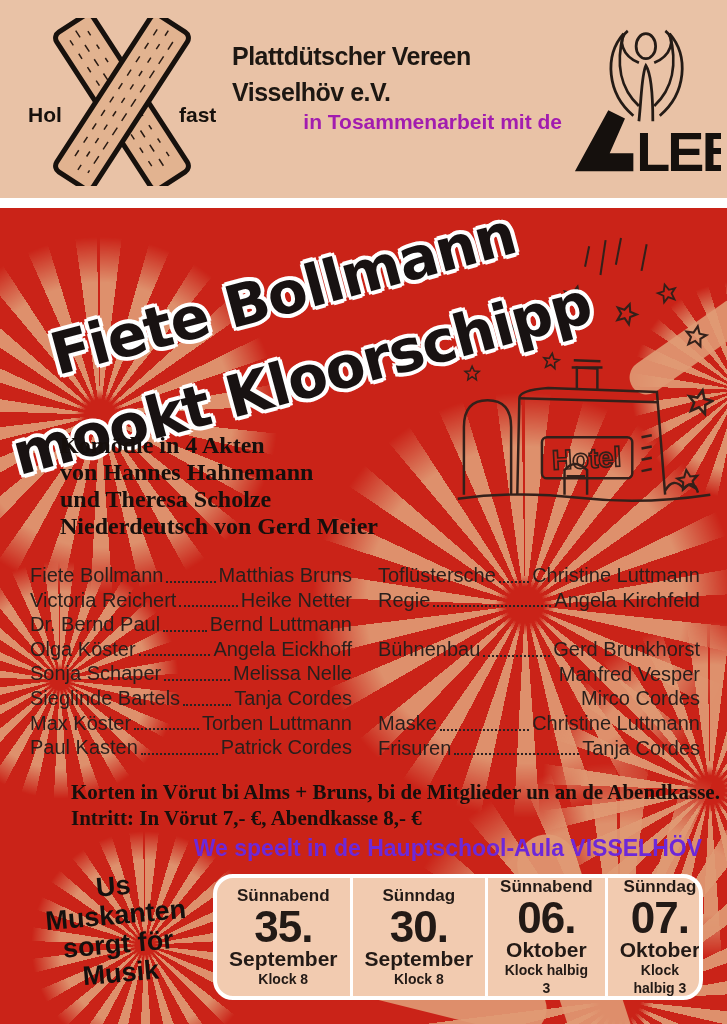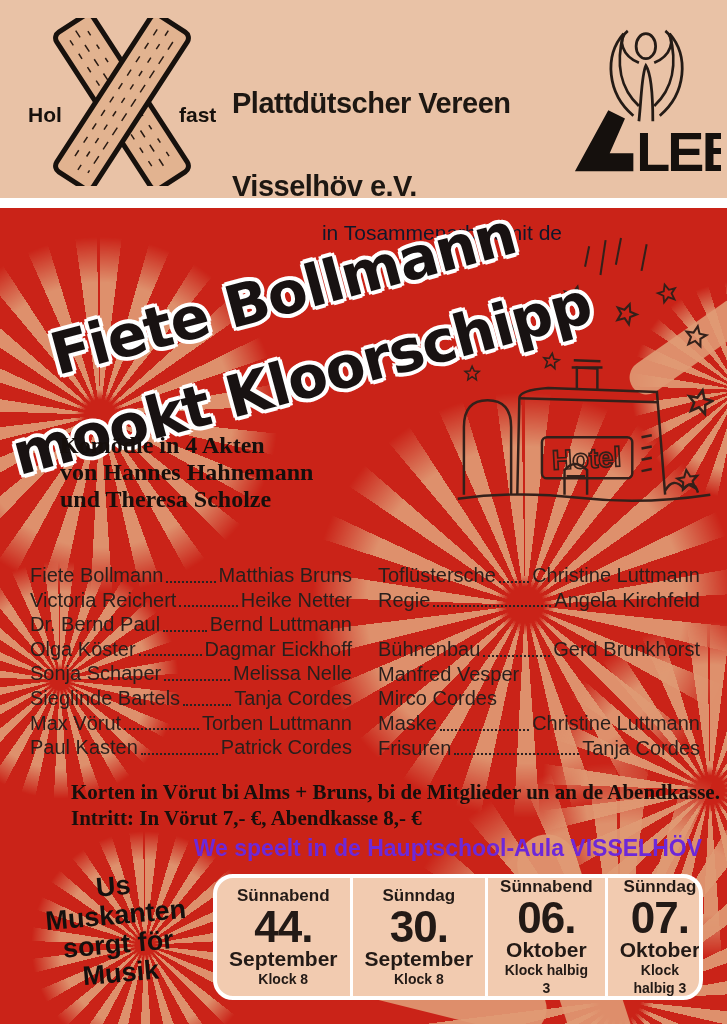--- a/index.html
+++ b/index.html
@@ -6,22 +6,22 @@
     --peach:#e9c2a6; --red:#ca2318; --splash:#e09a74; --panel:#f2cbb0; --ink:#1c1512;
   }
   html,body{margin:0;padding:0;background:#777;}
   #poster{position:relative;width:727px;height:1024px;margin:0 auto;overflow:hidden;
           background:var(--peach);font-family:"Liberation Sans",sans-serif;}
   
   #header{position:absolute;left:0;top:0;width:727px;height:198px;background:var(--peach);
           border-bottom:10px solid #fff;z-index:3;}
   #holfast{position:absolute;left:16px;top:18px;}
   #org{position:absolute;left:232px;top:38px;width:330px;color:#1d1712;}
-  .org-line{font-size:29px;font-weight:bold;line-height:36px;letter-spacing:-0.5px;margin-top:47px;}
-  #coop{margin-top:17px;font-size:21px;font-weight:400;text-align:right;color:#0f172a;}
+  .org-line{font-size:25px;font-weight:bold;line-height:36px;letter-spacing:-0.5px;}
+  #coop{font-size:21px;font-weight:700;text-align:right;color:#a21caf;}
   #leb{position:absolute;right:6px;top:18px;}
   
   #redbg{position:absolute;left:0;top:208px;right:0;bottom:0;background:var(--red);}
   .burst{position:absolute;border-radius:50%;z-index:1;opacity:.92;
          background:repeating-conic-gradient(var(--splash) 0 7deg, transparent 7deg 16deg);
          -webkit-mask:radial-gradient(circle, transparent 6%, #000 10% 52%, transparent 70%);
          mask:radial-gradient(circle, transparent 6%, #000 10% 52%, transparent 70%);}
   .streak{position:absolute;background:var(--splash);border-radius:40px;z-index:1;opacity:.9;}
   
   .title-line{position:absolute;z-index:4;font-family:"DejaVu Sans",sans-serif;font-weight:bold;
@@ -37,21 +37,21 @@
         color:#160f0c;}
   
   #sketch{position:absolute;left:452px;top:236px;z-index:2;}
   
   .cast-col{position:absolute;top:563px;width:322px;z-index:4;color:#281f1c;
         font-size:20px;line-height:24.6px;font-weight:500;}
   #cast-left{left:30px;}
   #cast-right{left:378px;}
   .cast-row{display:flex;align-items:flex-end;white-space:nowrap;}
   .leader{flex:1;border-bottom:2.4px dotted #2a2222;margin:0 3px 5px 3px;min-width:10px;}
-  .name-only{}
+  .name-only{justify-content:flex-end;}
   .spacer-row{height:25px;}
   
   #tickets{position:absolute;left:34px;top:779px;width:670px;z-index:4;
         font-family:"Liberation Serif",serif;font-weight:bold;font-size:21px;line-height:26px;
         color:#170f0c;margin-left:37px;}
   #venue{position:absolute;left:150px;top:835px;width:552px;z-index:4;text-align:right;
         font-weight:bold;font-size:23px;color:#6d28d9;}
   
   #music{position:absolute;left:18px;top:872px;width:198px;z-index:4;text-align:center;
         font-weight:bold;font-size:27px;line-height:29px;color:#14100e;
@@ -157,20 +157,21 @@
     <text x="130" y="226" text-anchor="middle" font-size="27" font-weight="bold" font-family="Liberation Serif, serif" fill="none" stroke="#33201a" stroke-width="1.6" transform="rotate(-3 130 226)">Hotel</text>
   </svg>
 
   <div id="title1" class="title-line">Fiete Bollmann</div>
   <div id="title2" class="title-line">mookt Kloorschipp</div>
 
   <div id="subtitle">
     <div>Komödie in 4 Akten</div>
     <div>von Hannes Hahnemann</div>
     <div>und Theresa Scholze</div>
+    <div>Niederdeutsch von Gerd Meier</div>
   </div>
 
   <div id="cast-left" class="cast-col">
     <div class="cast-row">
         <span>Fiete Bollmann</span>
         <span class="leader"></span>
         <span>Matthias Bruns</span>
       </div>
     <div class="cast-row">
         <span>Victoria Reichert</span>
@@ -178,34 +179,34 @@
         <span>Heike Netter</span>
       </div>
     <div class="cast-row">
         <span>Dr. Bernd Paul</span>
         <span class="leader"></span>
         <span>Bernd Luttmann</span>
       </div>
     <div class="cast-row">
         <span>Olga Köster</span>
         <span class="leader"></span>
-        <span>Dagmar Eickhoff</span>
+        <span>Angela Eickhoff</span>
       </div>
     <div class="cast-row">
         <span>Sonja Schaper</span>
         <span class="leader"></span>
         <span>Melissa Nelle</span>
       </div>
     <div class="cast-row">
         <span>Sieglinde Bartels</span>
         <span class="leader"></span>
         <span>Tanja Cordes</span>
       </div>
     <div class="cast-row">
-        <span>Max Vörut</span>
+        <span>Max Köster</span>
         <span class="leader"></span>
         <span>Torben Luttmann</span>
       </div>
     <div class="cast-row">
         <span>Paul Kasten</span>
         <span class="leader"></span>
         <span>Patrick Cordes</span>
       </div>
   </div>
 
@@ -254,21 +255,21 @@
   <div id="music">
     <div>Us</div>
     <div>Muskanten</div>
     <div>sorgt för</div>
     <div>Musik</div>
   </div>
 
   <div id="shows">
     <div class="show-col">
       <div class="show-day">Sünnabend</div>
-      <div class="show-date">44.</div>
+      <div class="show-date">35.</div>
       <div class="show-month">September</div>
       <div class="show-time">Klock 8</div>
     </div>
     <div class="show-col">
       <div class="show-day">Sünndag</div>
       <div class="show-date">30.</div>
       <div class="show-month">September</div>
       <div class="show-time">Klock 8</div>
     </div>
     <div class="show-col">

